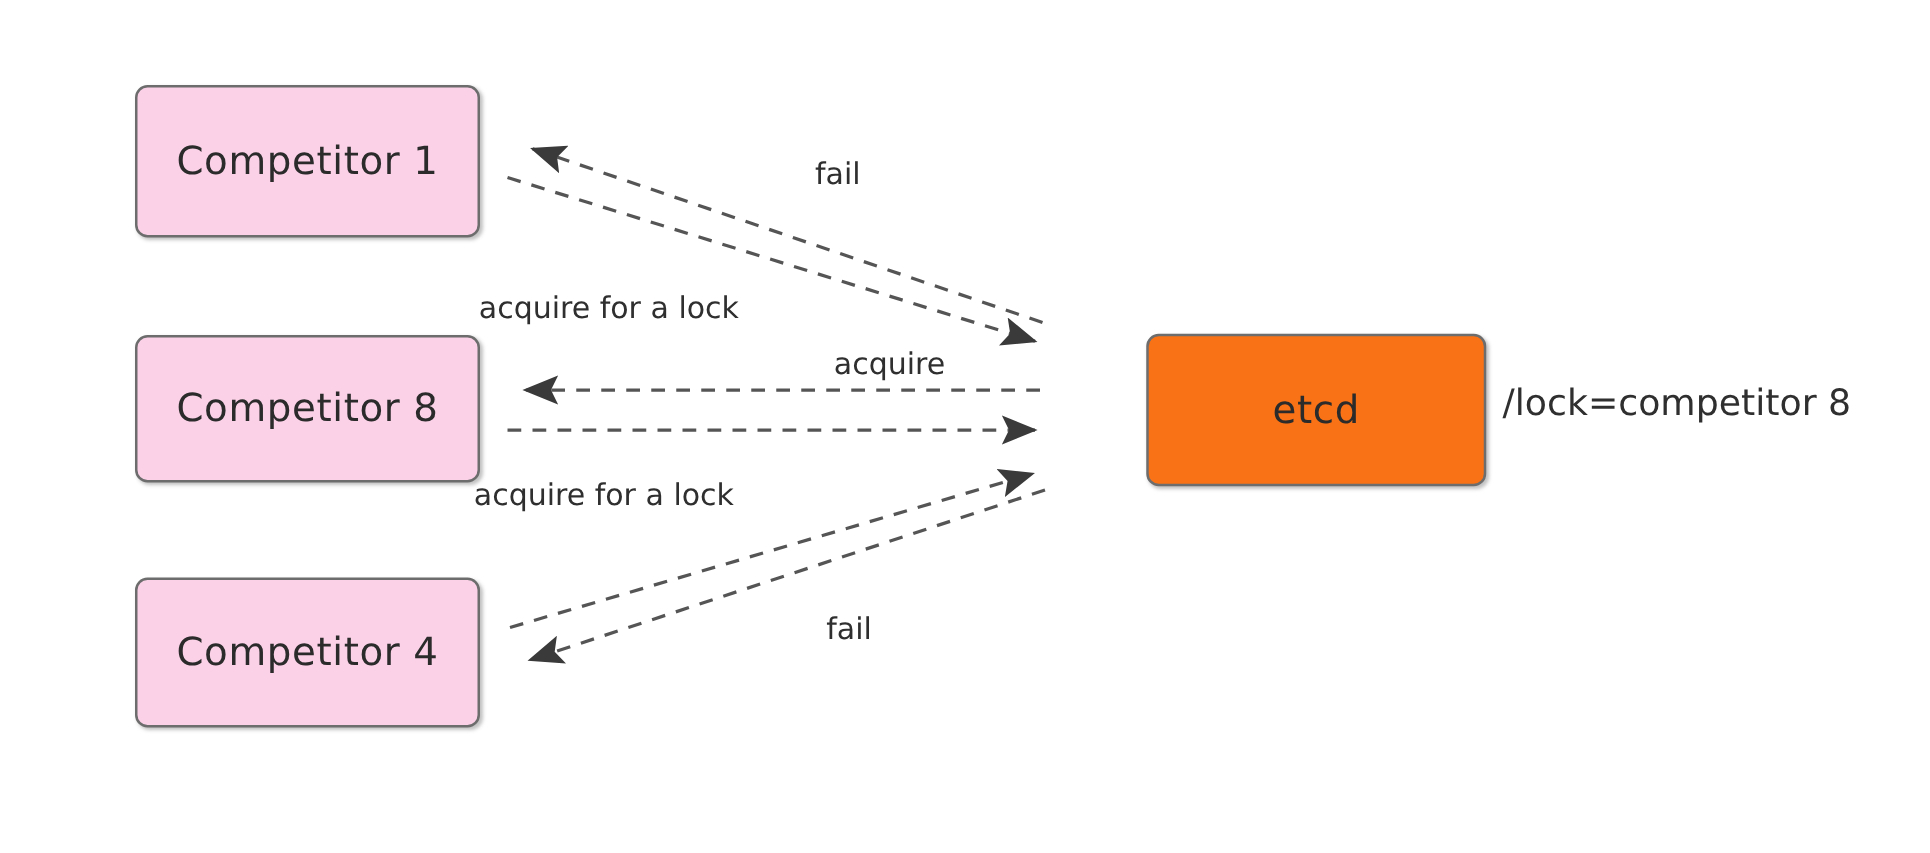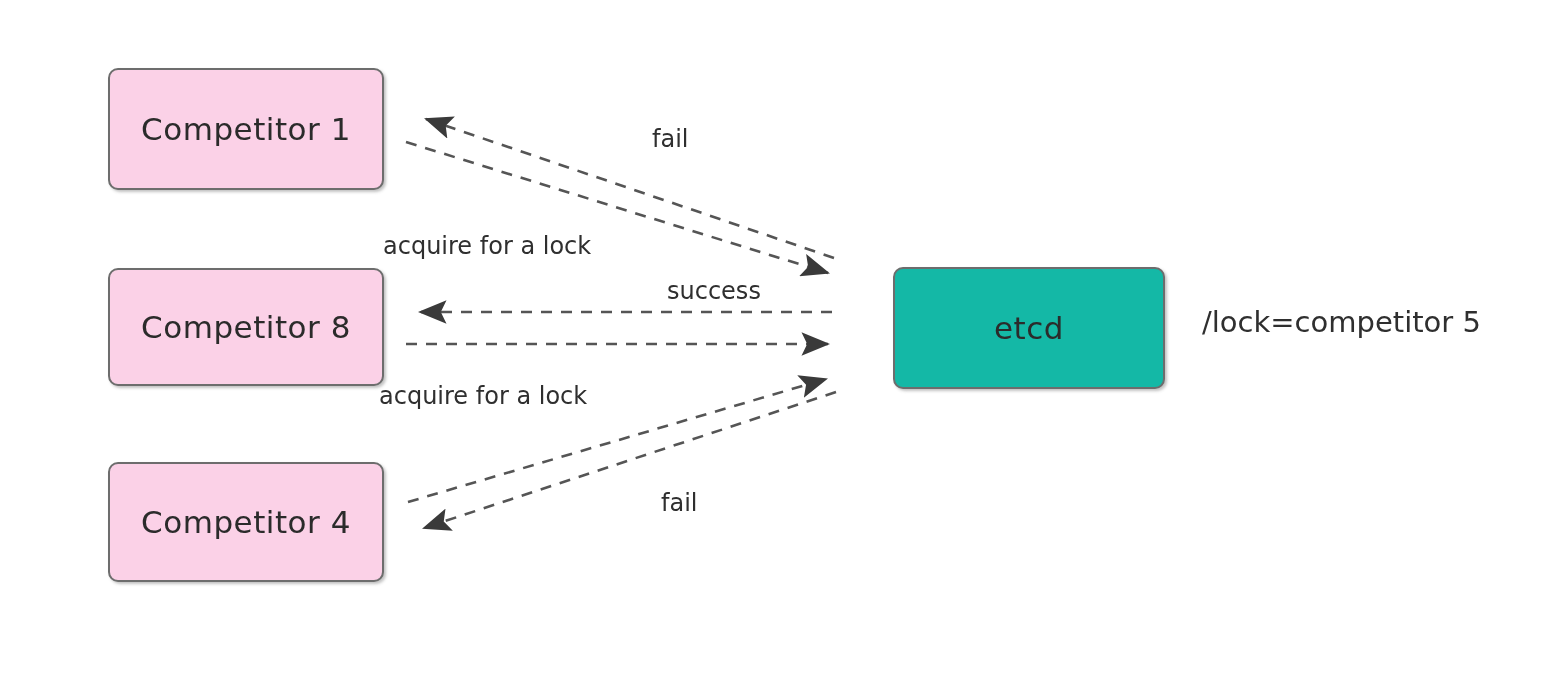--- a/index.html
+++ b/index.html
@@ -40,22 +40,23 @@
     font-size: 31px;
     color: #2b2b2b;
     letter-spacing: 0.5px;
     white-space: nowrap;
   }
   .node.competitor {
     background: #fbd1e7;
     border-color: #6d6d6d;
   }
   .node.store {
-    background: #14b8a6;
+    background: #f97316;
     border-color: #6d6d6d;
+    margin-left: 24px;
   }
 
   #node-competitor-1 { left: 92px;  top: 68px;  width: 276px; height: 122px; }
   #node-competitor-2 { left: 92px;  top: 268px; width: 276px; height: 118px; }
   #node-competitor-3 { left: 92px;  top: 462px; width: 276px; height: 120px; }
   #node-etcd         { left: 877px; top: 267px; width: 272px; height: 122px; }
 
   
   .edge-label {
     position: absolute;
@@ -126,22 +127,22 @@
   </div>
 
   <div class="node store" id="node-etcd">
     <span class="node-label">etcd</span>
   </div>
 
   <div class="edge-label" id="label-fail-top">fail</div>
 
   <div class="edge-label" id="label-acquire-top">acquire for a lock</div>
 
-  <div class="edge-label" id="label-success">success</div>
+  <div class="edge-label" id="label-success">acquire</div>
 
   <div class="edge-label" id="label-acquire-bottom">acquire for a lock</div>
 
   <div class="edge-label" id="label-fail-bottom">fail</div>
 
-  <div class="side-note" id="note-lock-key">/lock=competitor 5</div>
+  <div class="side-note" id="note-lock-key">/lock=competitor 8</div>
 
 
 </div>
 
 </body></html>

